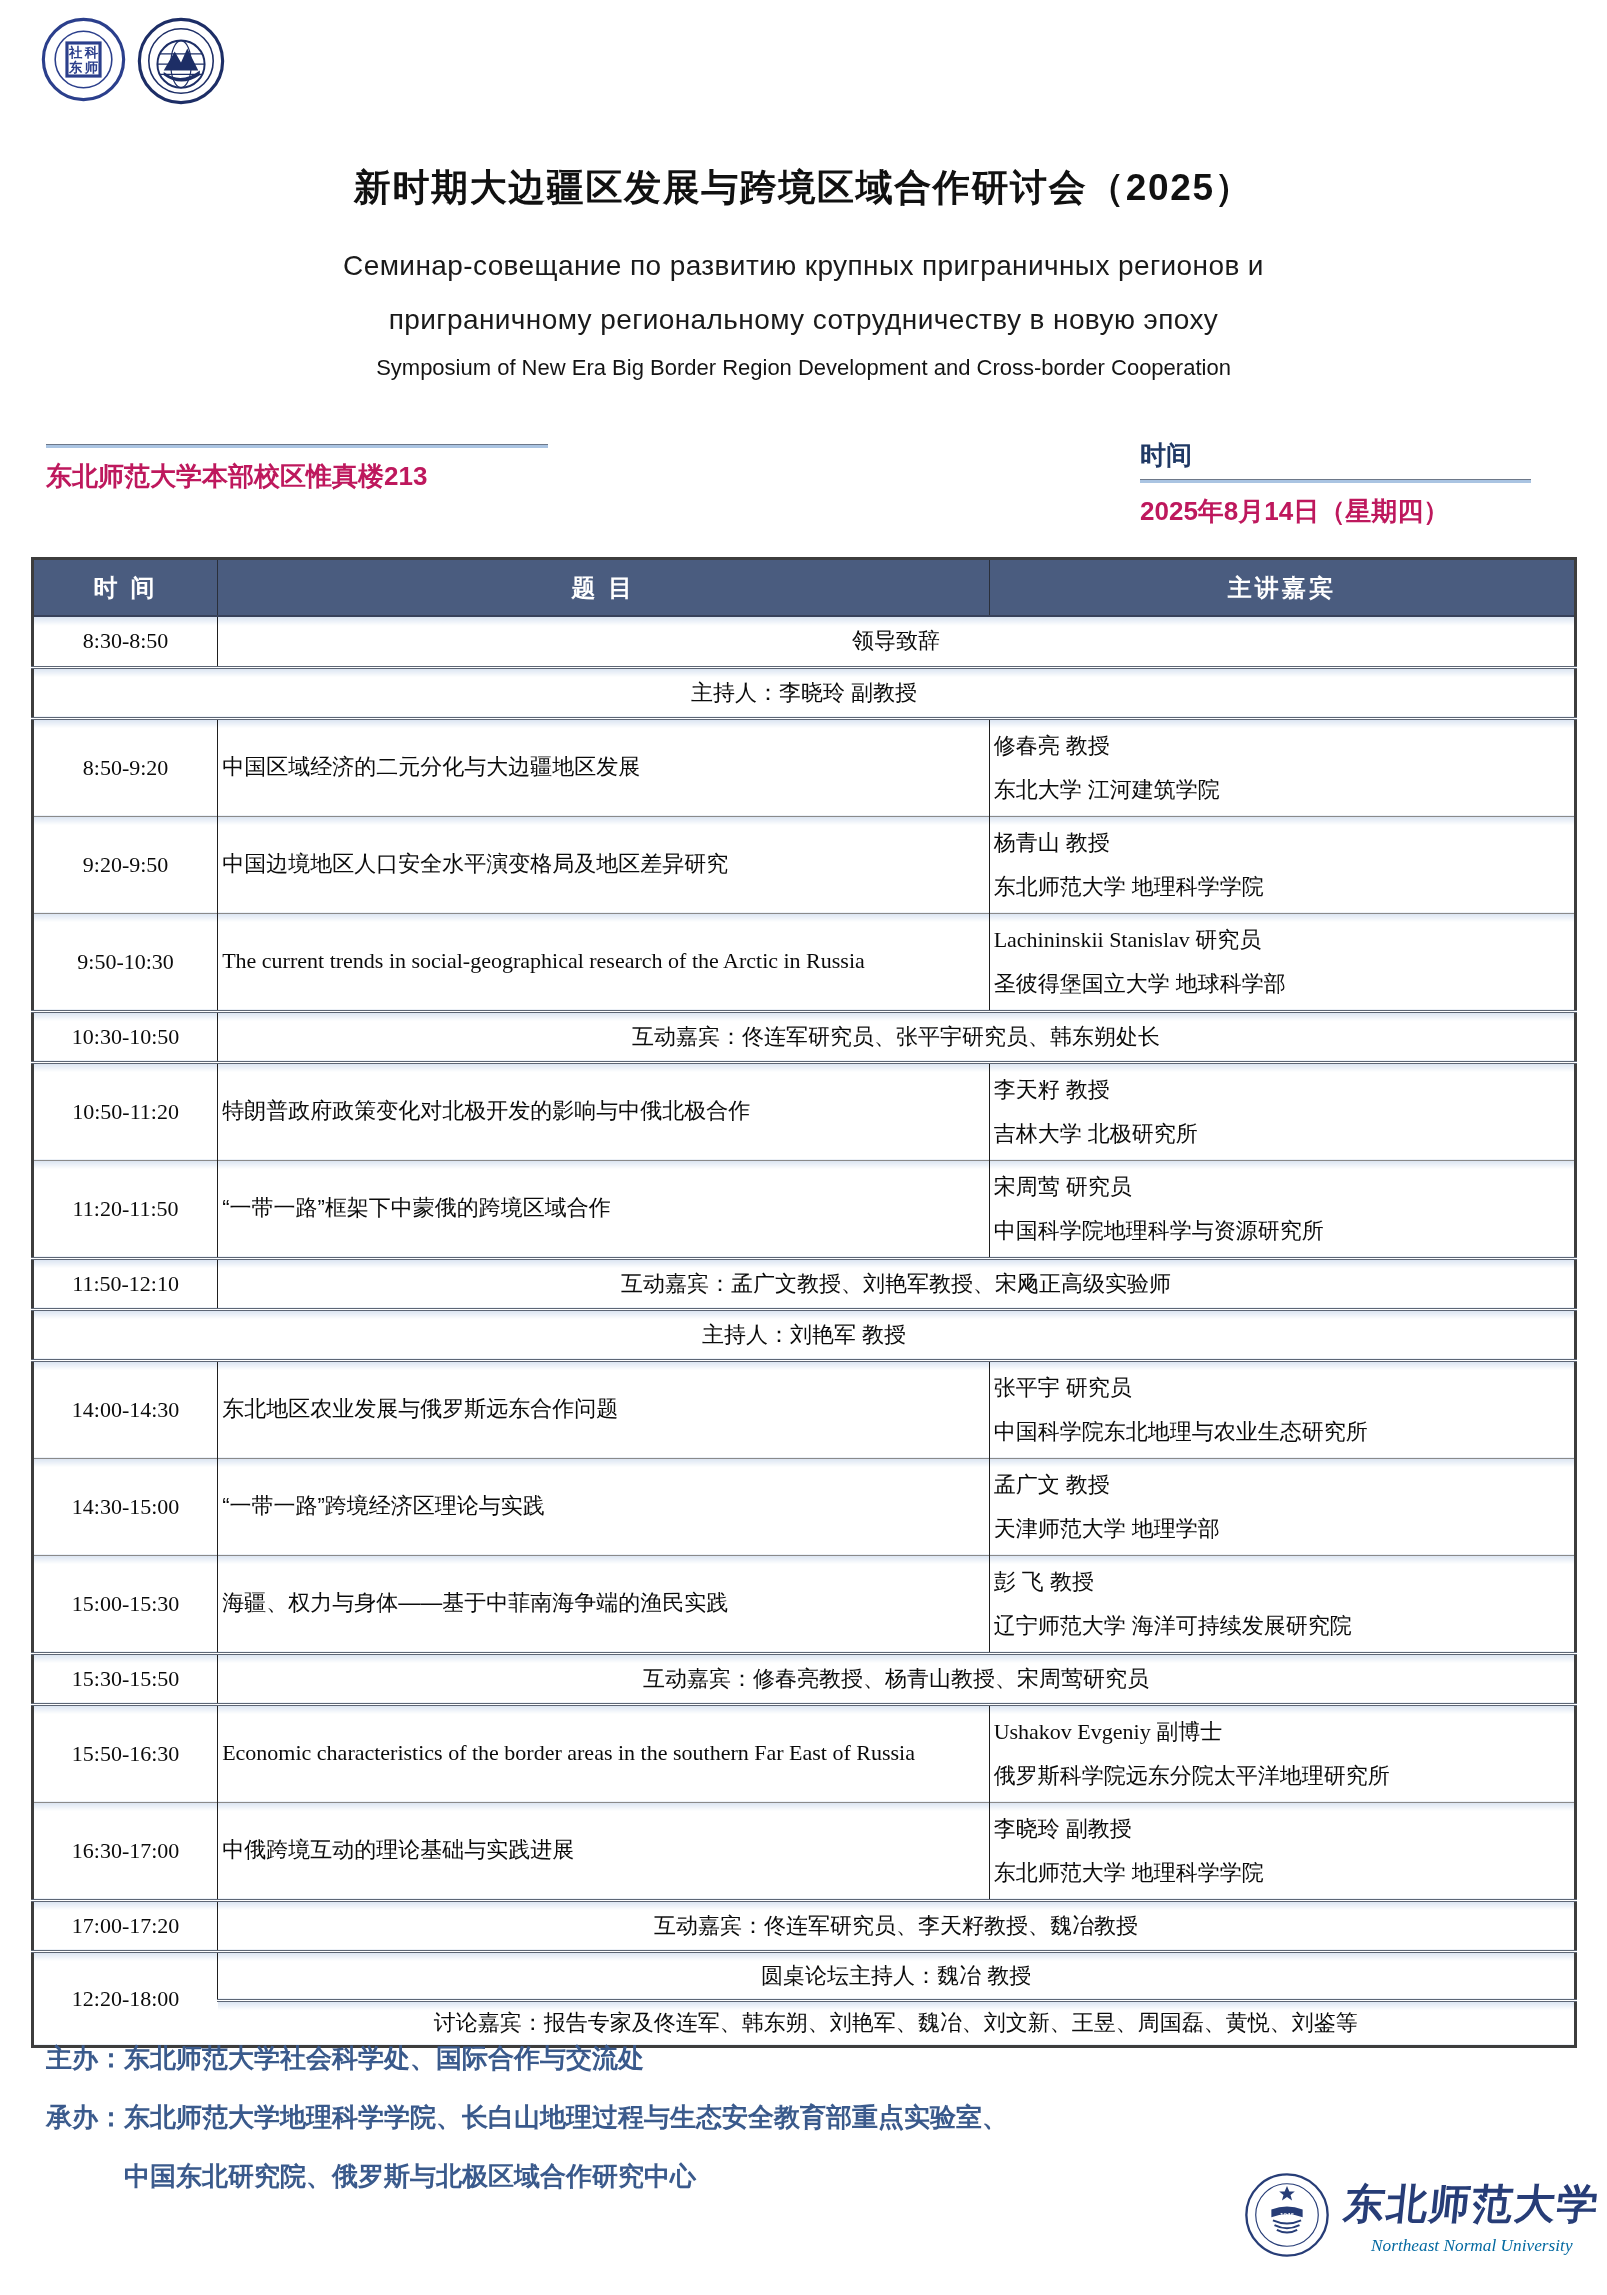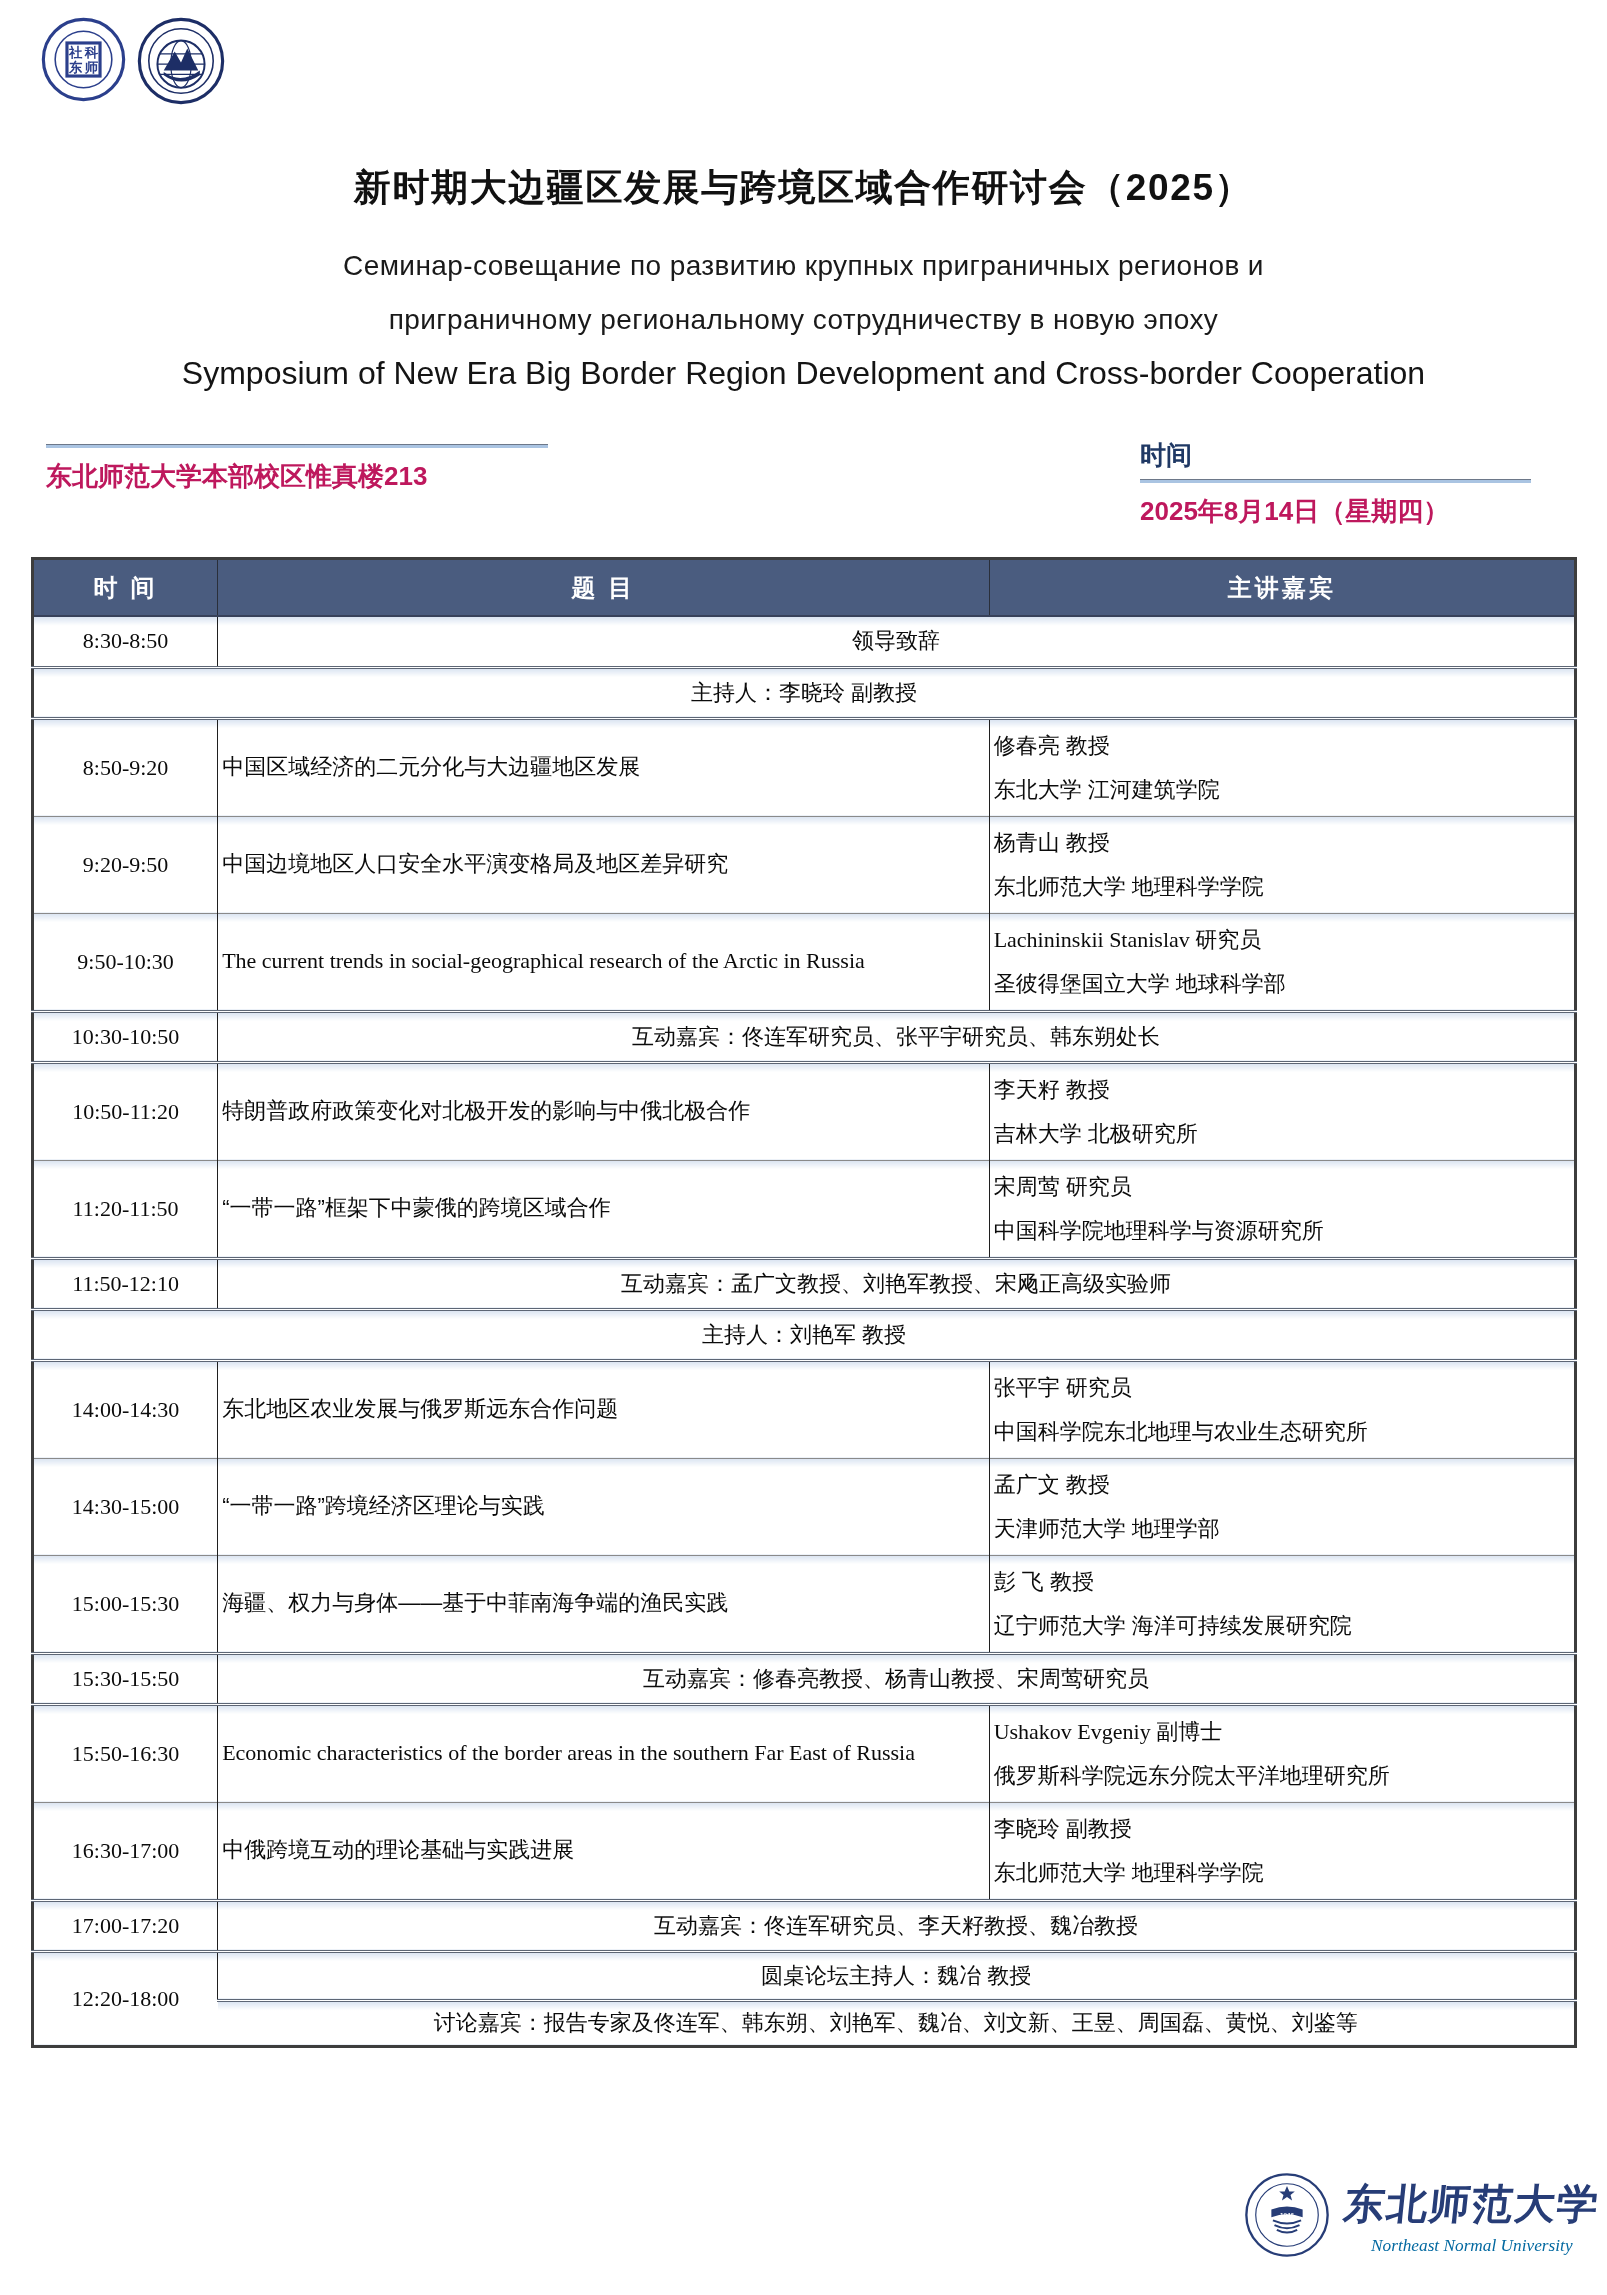--- a/index.html
+++ b/index.html
@@ -21,21 +21,21 @@
     font-size:37px;font-weight:bold;letter-spacing:1.6px;color:#111;
   }
   .title-ru{
     position:absolute;left:0;width:100%;text-align:center;
     font-size:28px;color:#1a1a1a;letter-spacing:0.4px;
   }
   .title-ru.l1{top:250px;}
   .title-ru.l2{top:304px;}
   .title-en{
     position:absolute;left:0;top:355px;width:100%;text-align:center;
-    font-size:32px;color:#141414;
+    font-size:22px;color:#141414;
   }
 
   
   .meta{position:absolute;top:438px;left:0;width:100%;}
   .meta-label{font-size:26px;font-weight:bold;color:var(--navy);}
   .meta-rule{margin-top:6.3px;border-top:1.6px solid #6d7889;height:2.4px;background:#aac4e2;}
   .meta-value{margin-top:11px;font-size:26px;font-weight:bold;color:#be185d;}
   .meta-left{position:absolute;left:46px;top:0;width:502px;}
   .meta-right{position:absolute;left:1140px;top:0;width:391px;}
 
@@ -266,20 +266,25 @@
         <tr class="kind-rt1 sep-thick">
           <td class="time" rowspan="2">12:20-18:00</td>
           <td class="merged" colspan="2">圆桌论坛主持人：魏冶 教授</td>
         </tr>
         <tr class="kind-rt2">
           <td class="merged" colspan="2">讨论嘉宾：报告专家及佟连军、韩东朔、刘艳军、魏冶、刘文新、王昱、周国磊、黄悦、刘鉴等</td>
         </tr>
       </tbody>
   </table>
 
+  <div class="footer-lines">
+    <div class="f-line"><span id="f-host">主办：东北师范大学社会科学处、国际合作与交流处</span></div>
+    <div class="f-line"><span id="f-org1">承办：东北师范大学地理科学学院、长白山地理过程与生态安全教育部重点实验室、</span></div>
+    <div class="f-line"><span class="indent" id="f-ind">承办：</span><span id="f-org2">中国东北研究院、俄罗斯与北极区域合作研究中心</span></div>
+  </div>
 
   <div class="nnu-block">
     <span>
       <svg width="86" height="86" viewBox="0 0 110 110">
         <circle cx="55" cy="55" r="52" fill="none" stroke="#273d77" stroke-width="3"></circle>
         <circle cx="55" cy="55" r="40" fill="none" stroke="#273d77" stroke-width="1.5"></circle>
         <path d="M55 18 l3 7 7 0 -5.5 4.5 2 7 -6.5-4.5 -6.5 4.5 2-7 -5.5-4.5 7 0 Z" fill="#273d77"></path>
         <path d="M35 48 Q55 40 75 48 L75 58 Q55 50 35 58 Z" fill="#273d77"></path>
         <path d="M37 62 Q55 70 73 62 M39 68 Q55 76 71 68 M42 74 Q55 81 68 74" stroke="#273d77" stroke-width="2.5" fill="none"></path>
         <text x="55" y="57" font-size="8" fill="#ffffff" text-anchor="middle" font-weight="bold">1946</text>

